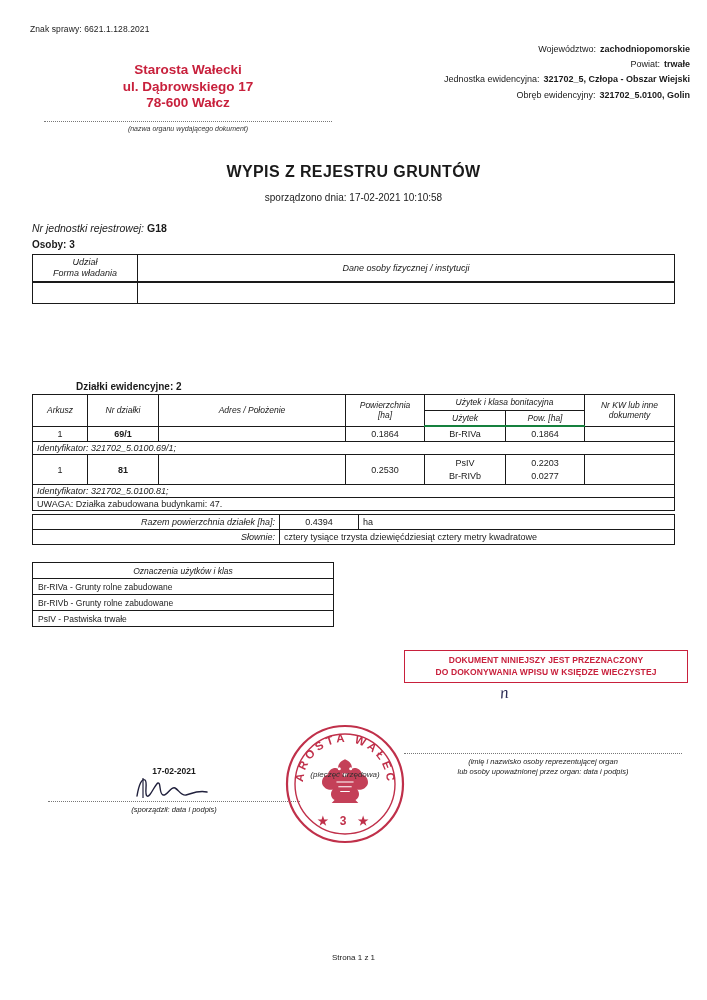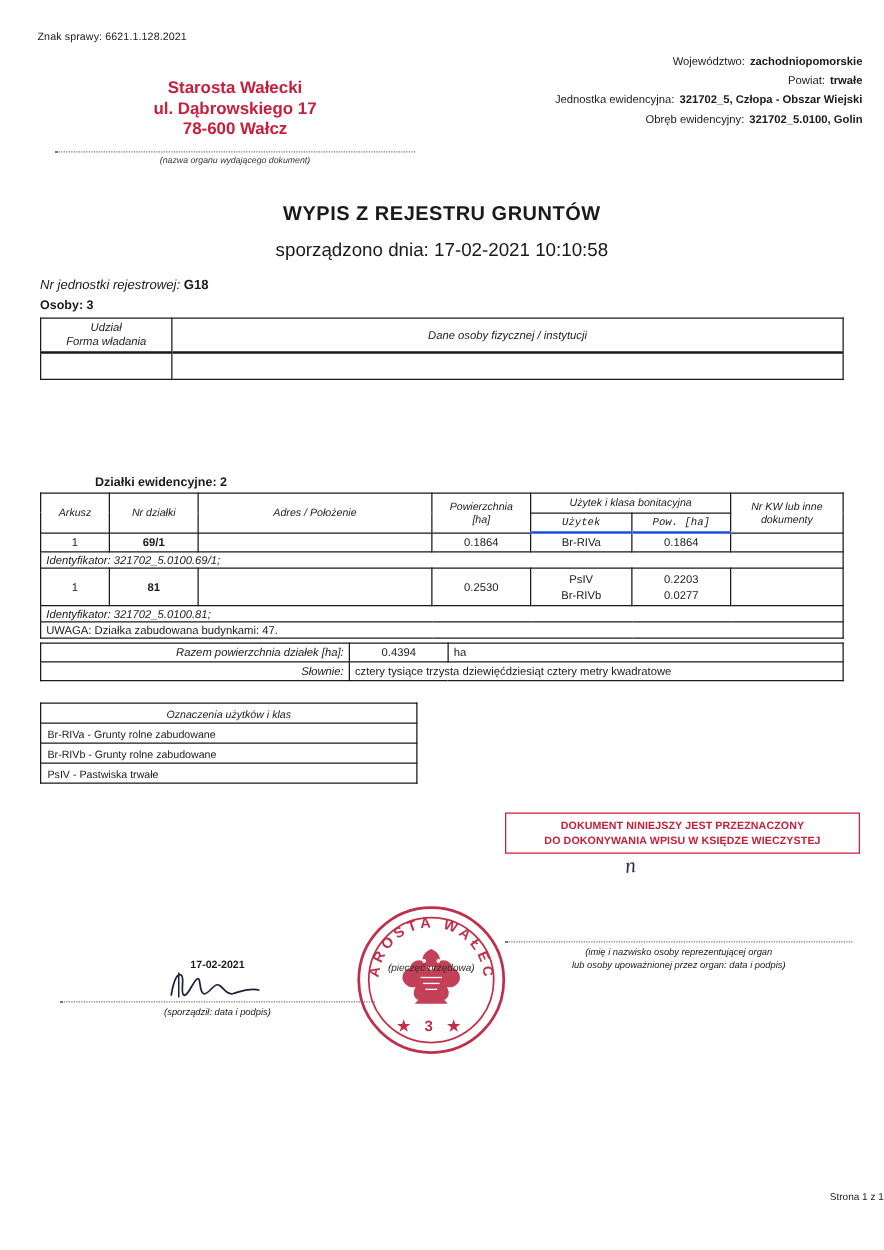--- a/index.html
+++ b/index.html
@@ -19,21 +19,21 @@
 
   
   .admin{position:absolute;left:330px;top:42px;width:360px;font-size:9px;line-height:15.2px;}
   .admin .row{display:flex;justify-content:flex-end;}
   .admin .lbl{white-space:nowrap;}
   .admin .val{font-weight:bold;white-space:nowrap;margin-left:4px;}
 
   
   .title{position:absolute;left:0;right:0;top:163px;text-align:center;
          font-size:16px;font-weight:bold;letter-spacing:.4px;}
-  .subtitle{position:absolute;left:0;right:0;top:192px;text-align:center;font-size:15px;}
+  .subtitle{position:absolute;left:0;right:0;top:192px;text-align:center;font-size:10px;}
 
   .unit{position:absolute;left:32px;top:222px;font-size:10.5px;font-style:italic;}
   .unit b{font-style:normal;}
   .persons{position:absolute;left:32px;top:239px;font-size:10px;font-weight:bold;}
 
   
   table{border-collapse:collapse;}
   .tbl{position:absolute;border:1px solid #1a1a1a;}
   .tbl td,.tbl th{border:1px solid #1a1a1a;font-size:9px;padding:2px 4px;vertical-align:middle;}
 
@@ -42,21 +42,21 @@
   #persons-table td{height:16px;}
   .ph-cell{text-align:center;font-style:italic;font-size:8.5px;line-height:11px;border-bottom:2px solid #1a1a1a !important;}
   .pbody{height:88px;}
 
   .parcels-cap{position:absolute;left:32px;top:381px;font-size:10px;font-weight:bold;padding-left:44px;}
 
   
   #parcels-table{left:32px;top:394px;width:643px;}
   #parcels-table th{font-style:italic;font-weight:normal;text-align:center;font-size:8.5px;line-height:10.5px;}
   #parcels-table td{text-align:center;}
-  #parcels-table .hdr-bottom{border-bottom:2px solid #1d4ed8;font-family:Liberation Mono, monospace;}
+  #parcels-table .hdr-bottom{border-bottom:2px solid #15803d;}
   .c-ark{width:46px;}
   .c-nr{width:62px;font-weight:bold;}
   .c-adr{width:178px;}
   .c-pow{width:70px;}
   .c-uz{width:72px;}
   .c-upow{width:70px;}
   .c-kw{width:auto;}
   .ident{font-style:italic;font-size:8px;text-align:left !important;padding:1px 4px !important;}
   .uwaga{font-size:8px;text-align:left !important;padding:1px 4px !important;}
   .multiline{line-height:12.5px;}
@@ -88,21 +88,21 @@
   .sig-rule{border-top:1px dotted #777;margin-top:1px;}
   .sig-cap{font-size:7.5px;font-style:italic;margin-top:3px;line-height:10px;}
   .sig-right{position:absolute;left:404px;top:752px;width:278px;text-align:center;}
 
   
   .seal{position:absolute;left:283px;top:722px;width:124px;height:124px;}
   .seal svg{display:block;}
   .seal-overlay{position:absolute;left:0;right:0;top:48px;text-align:center;
                 font-size:8px;font-style:italic;color:#2f2f2f;}
 
-  .footer{position:absolute;left:0;right:0;top:953px;text-align:right;font-size:8px;}
+  .footer{position:absolute;left:0;right:0;top:953px;text-align:center;font-size:8px;}
 </style>
 </head>
 <body>
 
 <div class="page">
 
   <div class="case-no">Znak sprawy: 6621.1.128.2021</div>
 
   <div class="letterhead">
     <div class="lh-line">Starosta Wałecki</div>

